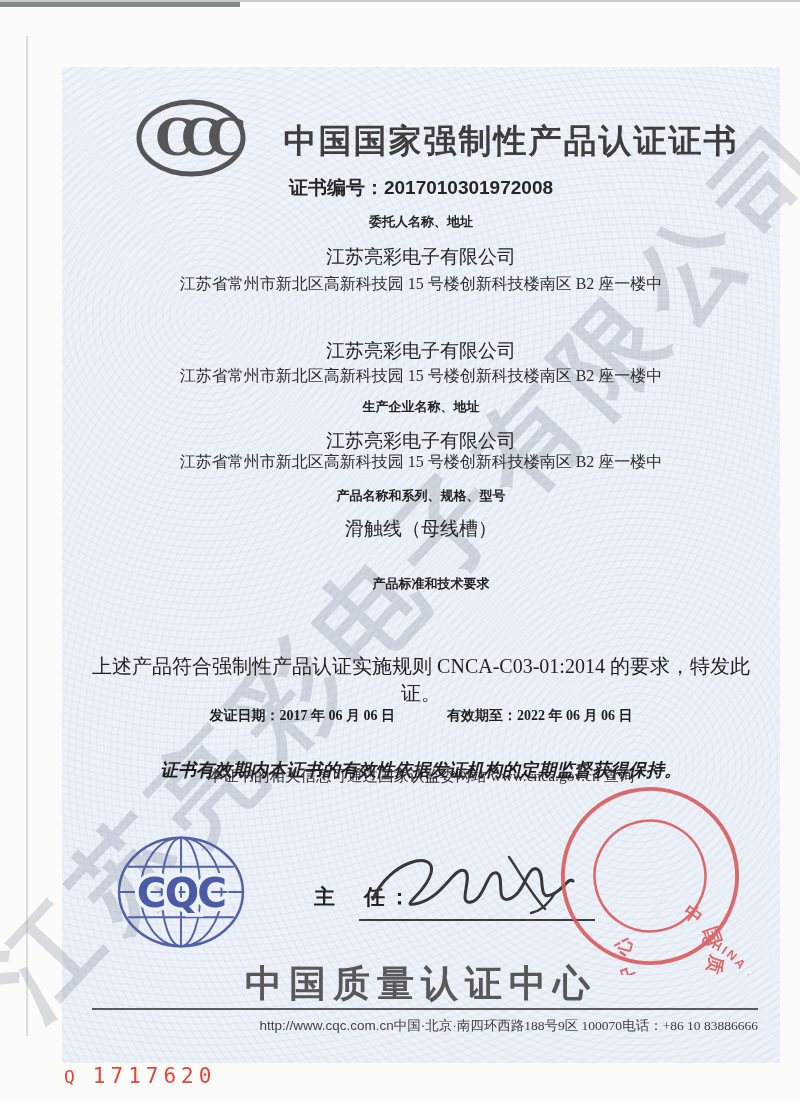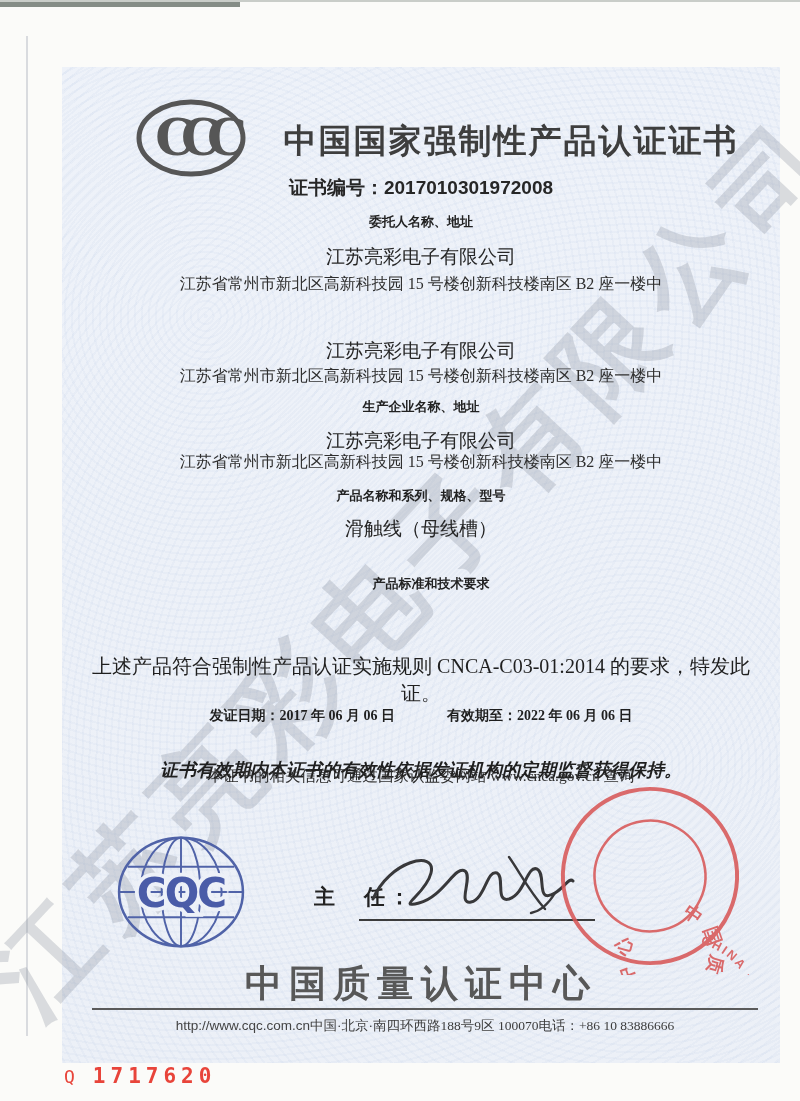--- a/index.html
+++ b/index.html
@@ -52,26 +52,26 @@
   .maintain{top:691px;font-size:18px;font-weight:bold;color:#1f1f1f;font-style:italic;}
   .infonote{top:699px;font-size:15.5px;color:#2e2e2e;}
 
   .cqc-logo{position:absolute;left:50px;top:765px;width:138px;height:120px;}
   .director{position:absolute;left:220px;top:816px;font-size:21px;font-weight:bold;letter-spacing:4px;color:#222;margin-left:32px;}
   .sig-wrap{position:absolute;left:297px;top:780px;width:236px;height:72px;border-bottom:2px solid #3c3c3c;}
   .seal{position:absolute;left:489px;top:710px;width:198px;height:198px;opacity:.88;}
 
   .orgname{top:892px;font-size:37px;font-weight:bold;color:#585858;letter-spacing:7px;}
   .rule{position:absolute;top:941px;left:30px;right:22px;border-top:2px solid #5a5a5a;}
-  .footer{position:absolute;top:950px;left:30px;right:22px;display:flex;justify-content:center;align-items:baseline;font-size:13.5px;color:#3c3c3c;}
+  .footer{position:absolute;top:950px;left:30px;right:22px;display:flex;justify-content:flex-end;align-items:baseline;font-size:13.5px;color:#3c3c3c;}
   .footer .site{font-family:"Liberation Sans","DejaVu Sans",sans-serif;color:#444;}
 
   .serial{position:absolute;left:64px;top:1064px;color:#e8443a;font-family:"DejaVu Sans Mono","Liberation Mono",monospace;font-size:21px;}
   .serial .pfx{font-size:18px;margin-right:18px;}
-  .serial .no{letter-spacing:5px;font-weight:bold;}
+  .serial .no{letter-spacing:5px;}
 </style>
 </head>
 <body>
 
 <div class="scan-strip-top"></div>
 <div class="scan-strip-top2"></div>
 <div class="fold-line"></div>
 
 <div class="cert">
   <div class="wm">江苏亮彩电子有限公司</div>

